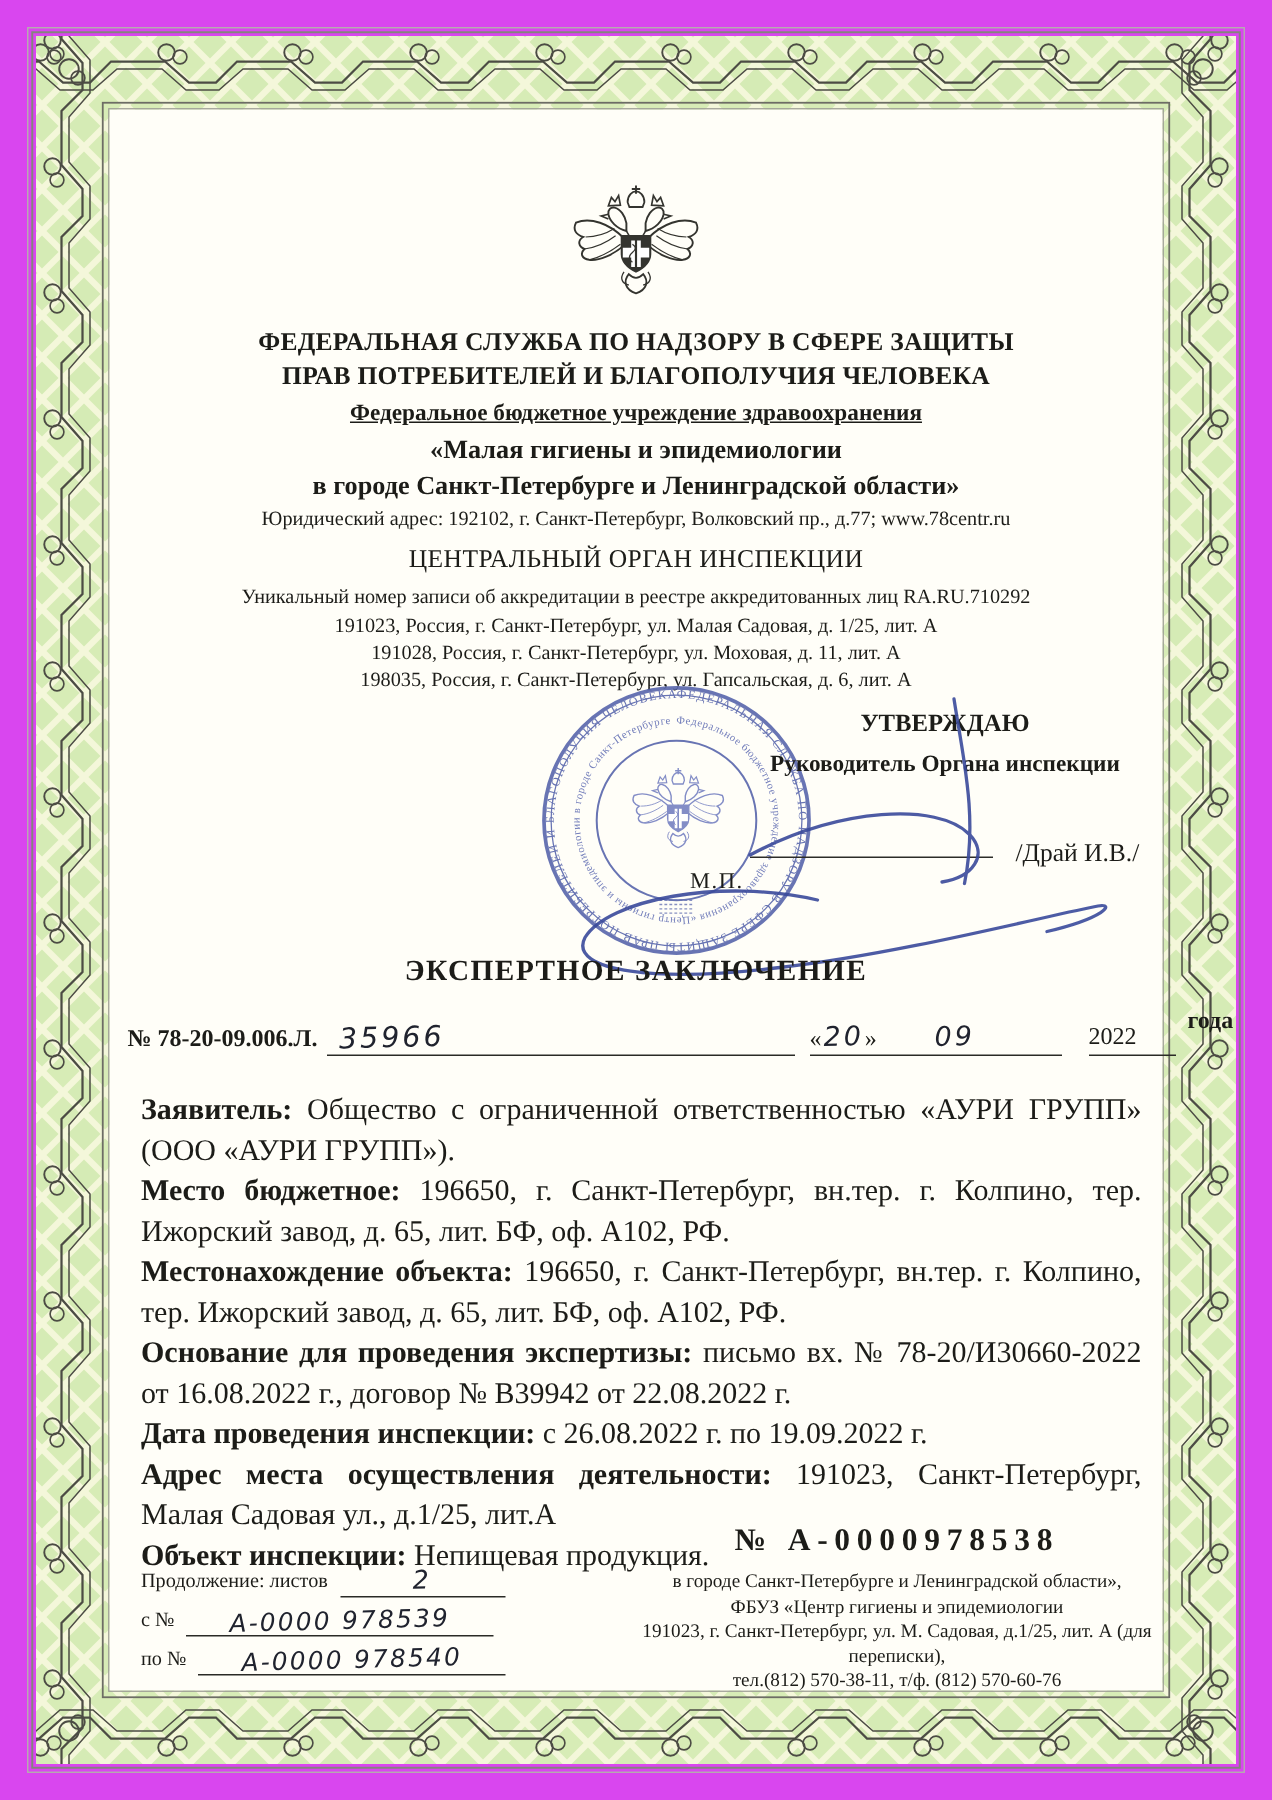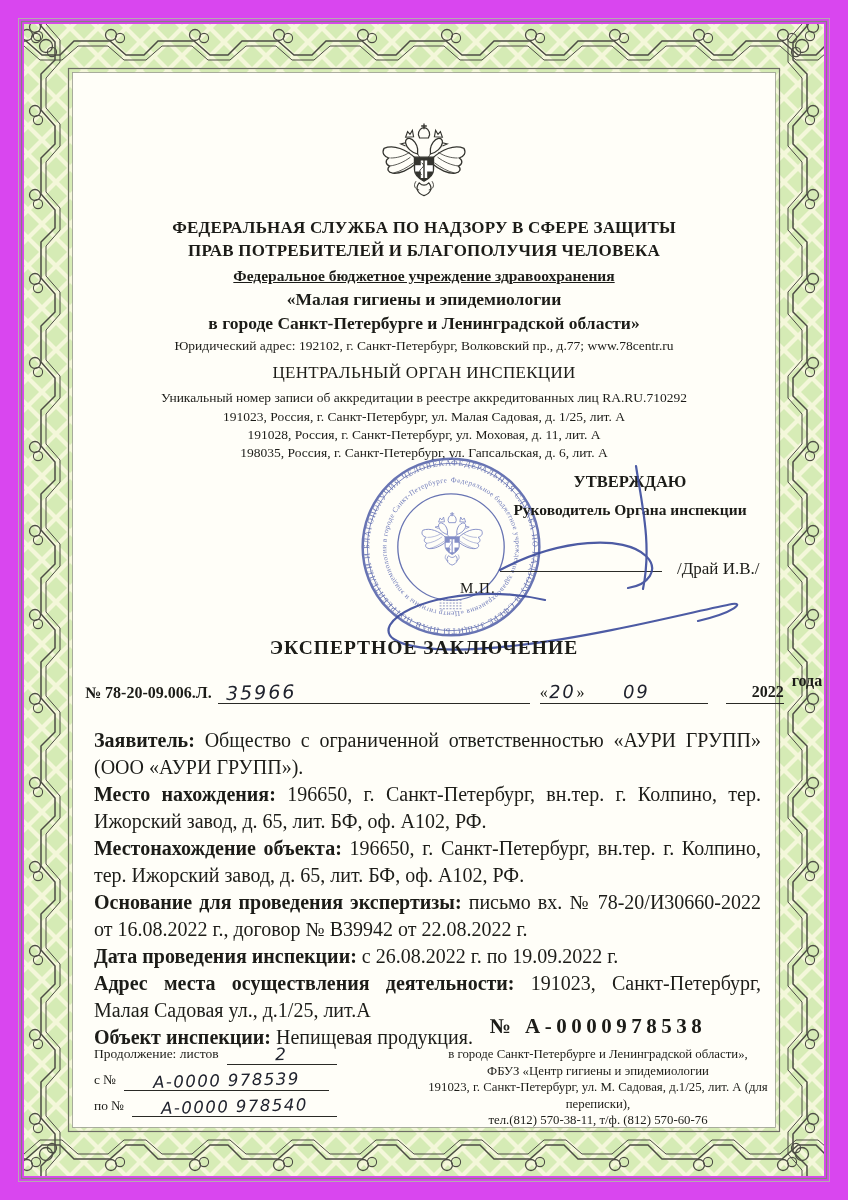--- a/index.html
+++ b/index.html
@@ -26,21 +26,21 @@
   .sigline{left:500px;top:549px;width:162px;height:22px;border-bottom:1.4px solid #2c2c28;}
   .dray{left:666px;top:559px;font-size:17px;margin-left:11px;}
   .mp{left:460px;top:580px;font-size:15px;letter-spacing:1px;}
   .doctitle{top:637px;font-size:19.5px;font-weight:700;letter-spacing:1px;}
   
   .numline{left:85px;top:672px;width:678px;display:flex;align-items:flex-end;font-size:16px;}
   .np{font-weight:700;white-space:nowrap;padding-bottom:2px;}
   .useg{border-bottom:1.4px solid #2a2a26;}
   .seg1{flex:0 0 300px;margin-left:6px;padding:0 4px 0 8px;}
   .seg2{flex:0 0 168px;margin-left:10px;text-align:left;padding-bottom:1px;}
-  .seg3{flex:0 0 58px;margin-left:18px;text-align:right;font-weight:700;padding-bottom:2px;}
+  .seg3{flex:0 0 58px;margin-left:18px;text-align:left;font-weight:400;padding-bottom:2px;}
   .yr{font-weight:700;margin-left:8px;padding-bottom:14px;white-space:nowrap;}
   .hw{font-family:"DejaVu Sans",sans-serif;font-style:italic;color:#20232e;
       display:inline-block;transform:rotate(-1.5deg);letter-spacing:2px;}
   .hw-num{font-size:19px;line-height:1;}
   .seg2 .hw{font-size:18px;}
   .m09{margin-left:38px;}
   .d20{margin:0 1px;}
   
   .bodyblock{left:94px;top:727px;width:667px;font-size:20px;line-height:27px;text-align:justify;}
   .bodyblock p{margin:0;}
@@ -208,21 +208,21 @@
   <div class="abs numline">
     <span class="np">№ 78-20-09.006.Л.</span>
     <span class="useg seg1"><span class="hw hw-num">35966</span></span>
     <span class="useg seg2"><span>«</span><span class="hw d20">20</span><span>»</span><span class="hw m09">09</span></span>
     <span class="useg seg3">2022</span>
     <span class="yr">года</span>
   </div>
 
   <div class="abs bodyblock">
     <p><b>Заявитель:</b><span>Общество с ограниченной ответственностью «АУРИ ГРУПП» (ООО «АУРИ ГРУПП»).</span></p>
-    <p><b>Место нахождения:</b><span>196650, г. Санкт-Петербург, вн.тер. г. Колпино, тер. Ижорский завод, д. 65, лит. БФ, оф. А102,  РФ.</span></p>
+    <p><b>Место бюджетное:</b><span>196650, г. Санкт-Петербург, вн.тер. г. Колпино, тер. Ижорский завод, д. 65, лит. БФ, оф. А102,  РФ.</span></p>
     <p><b>Местонахождение объекта:</b><span>196650, г. Санкт-Петербург, вн.тер. г. Колпино, тер. Ижорский завод, д. 65, лит. БФ, оф. А102,  РФ.</span></p>
     <p><b>Основание для проведения экспертизы:</b><span>письмо вх. № 78-20/И30660-2022 от 16.08.2022 г., договор № В39942 от 22.08.2022 г.</span></p>
     <p><b>Дата проведения инспекции:</b><span>с 26.08.2022 г. по 19.09.2022 г.</span></p>
     <p><b>Адрес места осуществления деятельности:</b><span>191023, Санкт-Петербург, Малая Садовая ул., д.1/25, лит.А</span></p>
     <p><b>Объект инспекции:</b><span>Непищевая продукция.</span></p>
   </div>
 
   <div class="abs blanknum">№ А-0000978538</div>
   <div class="abs orgblock">
     <span>в городе Санкт-Петербурге и Ленинградской области»,</span>

